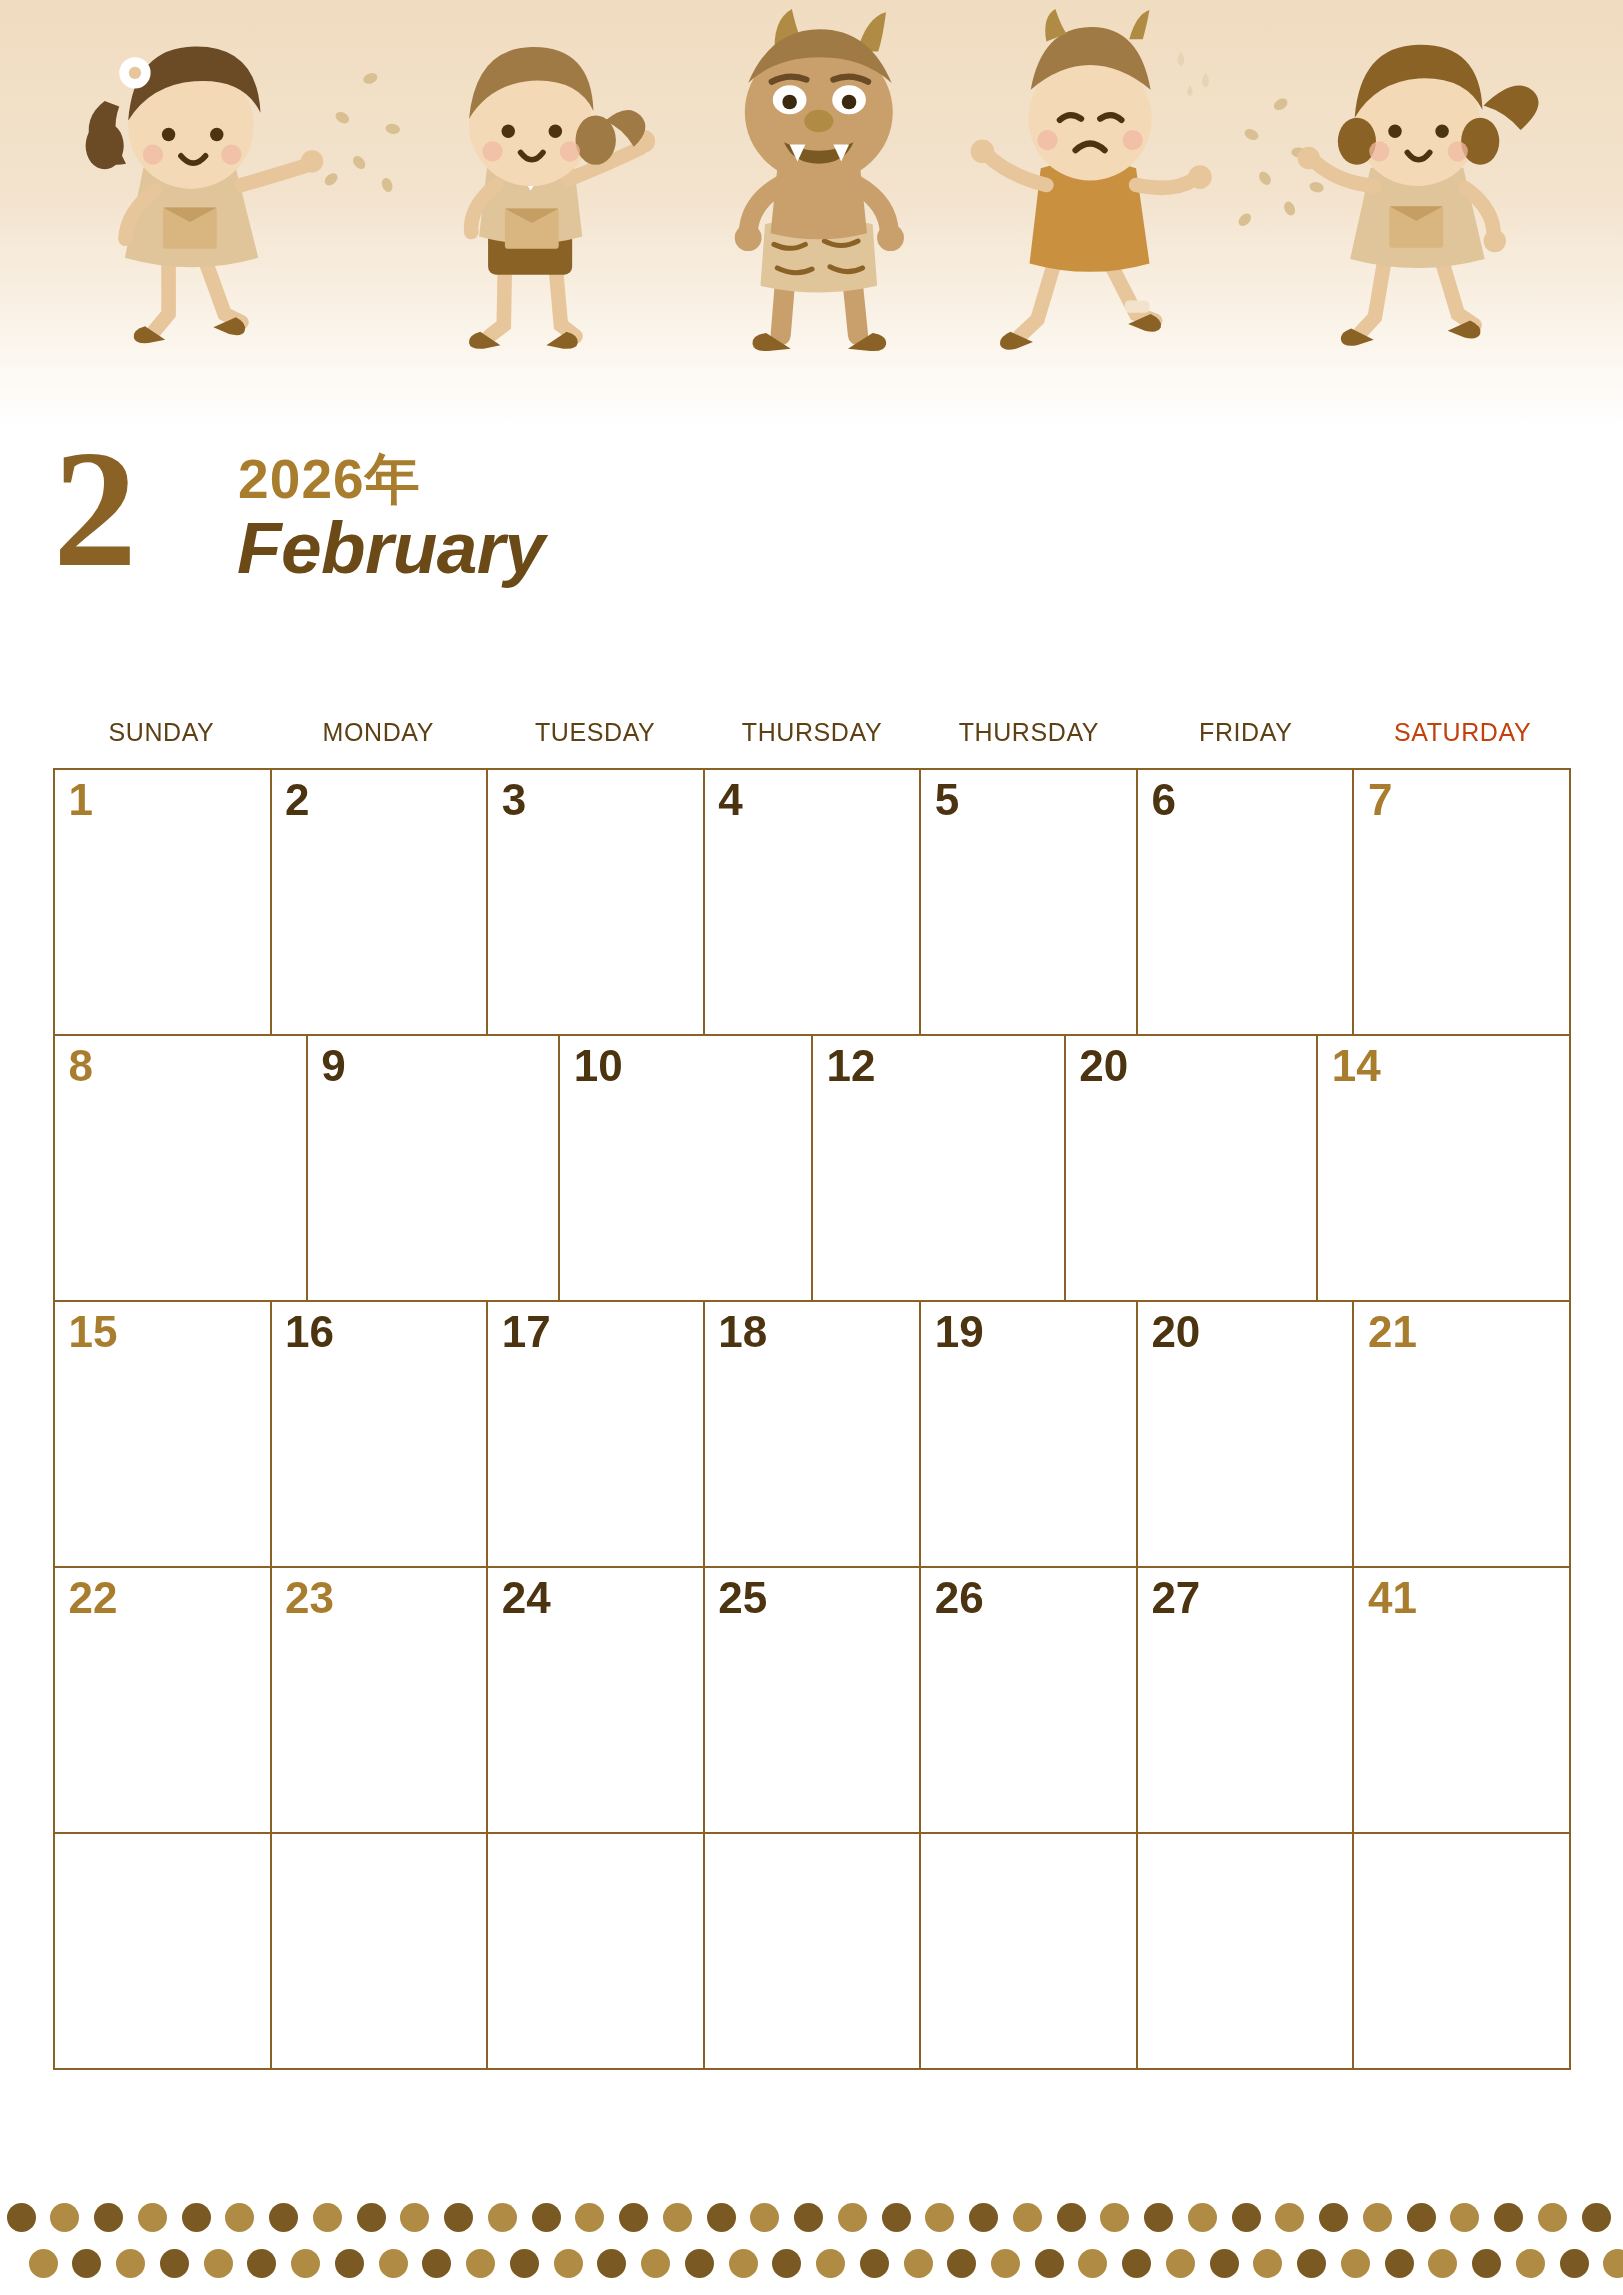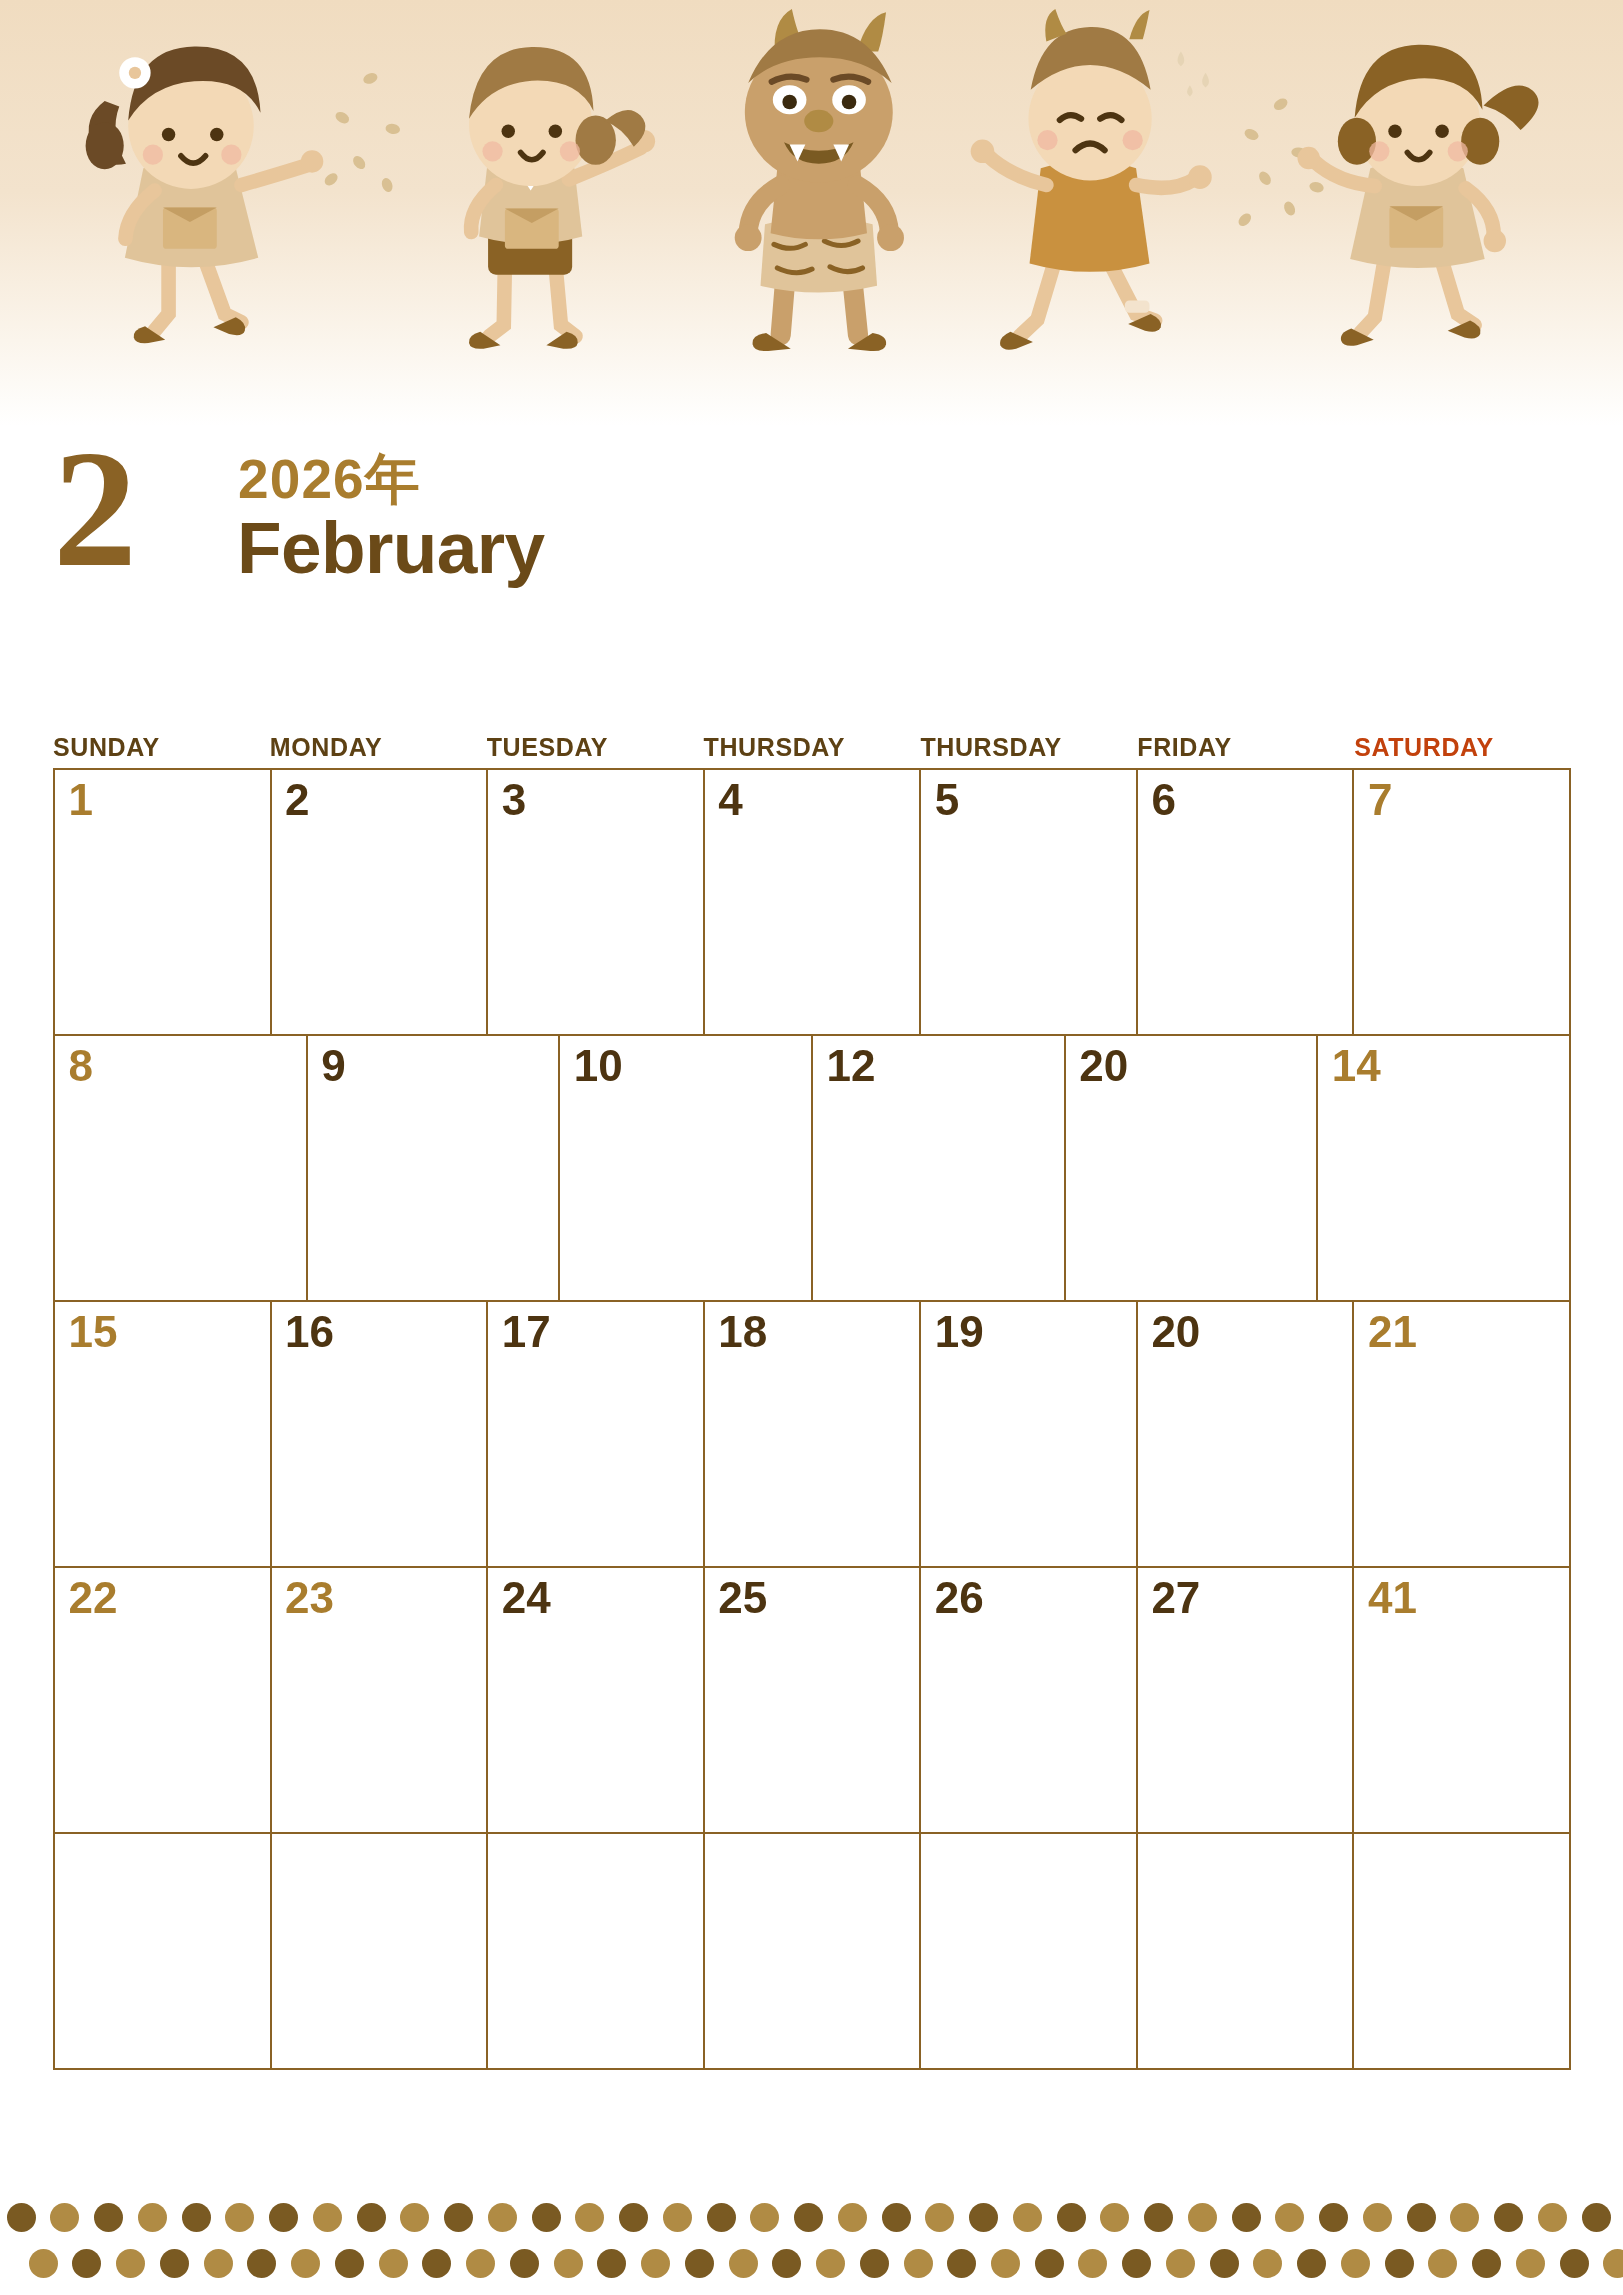--- a/index.html
+++ b/index.html
@@ -66,44 +66,45 @@
   .month-name {
     position: absolute;
     left: 184px;
     top: 79px;
     font-size: 73px;
     line-height: 73px;
     font-weight: bold;
     color: #6b4a18;
     font-family: "Liberation Sans", sans-serif;
     letter-spacing: -0.6px;
+    font-style: italic;
   }
 
   
   .calendar {
     position: absolute;
     left: 53px;
     top: 729px;
     width: 1518px;
   }
   .weekday-row {
     display: flex;
     width: 1518px;
     height: 39px;
     align-items: flex-end;
   }
   .weekday {
     flex: 1 1 0;
-    text-align: left;
+    text-align: center;
     font-size: 25px;
-    font-weight: bold;
+    font-weight: normal;
     letter-spacing: 0.6px;
     color: #5d4114;
     font-family: "Liberation Sans", sans-serif;
-    padding-bottom: 6px;
+    padding-bottom: 21px;
   }
   .weekday.sun { color: #5d4114; }
   .weekday.sat { color: #c2410c; }
 
   .grid {
     width: 1518px;
     border-top: 2.2px solid #8a6225;
     border-left: 2.2px solid #8a6225;
     box-sizing: border-box;
   }

